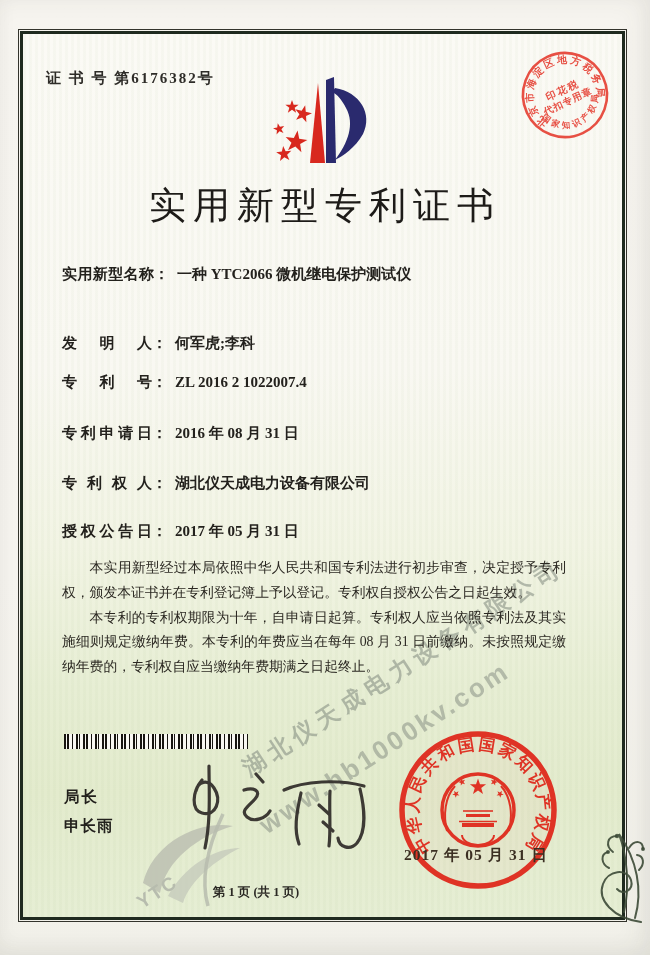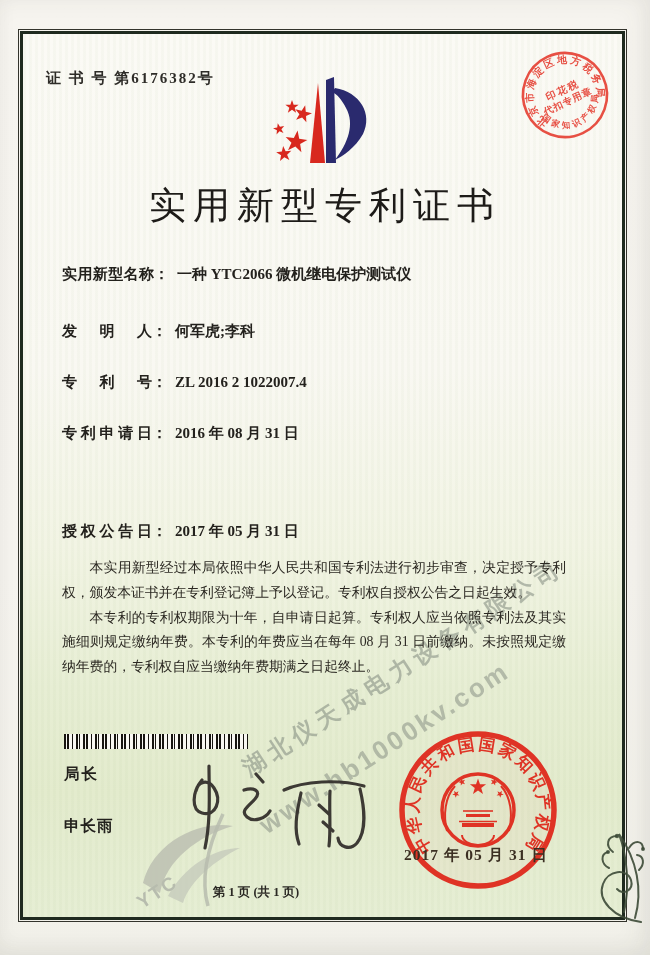--- a/index.html
+++ b/index.html
@@ -31,21 +31,21 @@
   .field{left:62px; font-size:15px; color:#23211d; font-weight:600; z-index:2; white-space:nowrap;}
   .f-label{display:inline-block; width:90px; text-align:justify; text-align-last:justify; text-justify:inter-character;}
   .f-colon{display:inline-block; margin-right:8px;}
   
   .body-text{left:62px; top:556px; width:504px; z-index:2; color:#2b2822;}
   .body-text p{margin:0; text-indent:2em; font-size:13.8px; line-height:1.8; text-align:justify; font-weight:400;}
   
   .barcode{left:64px; top:734px; width:184px; height:15px; z-index:2;
     background:repeating-linear-gradient(90deg,#16140f 0 2px,#f8f7f2 2px 3px,#16140f 3px 5px,#f8f7f2 5px 8px,#16140f 8px 9px,#f8f7f2 9px 12px,#16140f 12px 14px,#f8f7f2 14px 15px,#16140f 15px 16px,#f8f7f2 16px 19px);}
   
-  .director-title{left:64px; top:764px; font-size:15.5px; font-weight:bold; color:#23211d;
+  .director-title{left:64px; top:787px; font-size:15.5px; font-weight:bold; color:#23211d;
     font-family:"Liberation Sans","DejaVu Sans",sans-serif; letter-spacing:2px; z-index:2;}
   .director-name{left:64px; top:816px; font-size:15.5px; font-weight:bold; color:#23211d;
     font-family:"Liberation Sans","DejaVu Sans",sans-serif; letter-spacing:1px; z-index:2;}
   
   .wm{white-space:nowrap; color:rgba(128,136,126,.55); z-index:1; font-weight:600;}
   .wm-company{left:245px; top:755px; font-size:23px; letter-spacing:6px; transform:rotate(-33deg); transform-origin:left center;}
   .wm-site{left:262px; top:812px; font-size:26px; letter-spacing:3px; transform:rotate(-33deg); transform-origin:left center;
     font-family:"Liberation Sans","DejaVu Sans",sans-serif; color:rgba(128,136,126,.5);}
   
   .seal-date{left:404px; top:845px; font-size:15.5px; font-weight:bold; color:#3b2f22; letter-spacing:1px; z-index:5;}
@@ -81,28 +81,31 @@
     <polygon fill="#d8281e" points="53,15 45,95 60,95"></polygon>
     <polygon fill="#2a2a6e" points="61,12 69,9 71,95 61,95"></polygon>
     <path fill="#2a2a6e" d="M70,20 C95,24 108,46 98,66 C90,80 78,88 70,92 C83,75 90,56 81,40 C77,32 72,26 67,24 Z"></path>
   </svg>
 
   <div class="abs title">实用新型专利证书</div>
 
   <div class="abs field" style="top:265px;">
     <span class="f-label" style="width:92px;">实用新型名称</span><span class="f-colon">：</span><span>一种 YTC2066 微机继电保护测试仪</span>
   </div>
-  <div class="abs field" style="top:322px;">
+  <div class="abs field" style="top:334px;">
     <span class="f-label">发明人</span><span class="f-colon">：</span><span>何军虎;李科</span>
   </div>
   <div class="abs field" style="top:373px;">
     <span class="f-label">专利号</span><span class="f-colon">：</span><span>ZL 2016 2 1022007.4</span>
   </div>
   <div class="abs field" style="top:424px;">
     <span class="f-label">专利申请日</span><span class="f-colon">：</span><span>2016 年 08 月 31 日</span>
+  </div>
+  <div class="abs field" style="top:474px;">
+    <span class="f-label">专利权人</span><span class="f-colon">：</span><span>湖北仪天成电力设备有限公司</span>
   </div>
   <div class="abs field" style="top:522px;">
     <span class="f-label">授权公告日</span><span class="f-colon">：</span><span>2017 年 05 月 31 日</span>
   </div>
 
   <div class="abs body-text">
     <p>本实用新型经过本局依照中华人民共和国专利法进行初步审查，决定授予专利权，颁发本证书并在专利登记簿上予以登记。专利权自授权公告之日起生效。</p>
     <p>本专利的专利权期限为十年，自申请日起算。专利权人应当依照专利法及其实施细则规定缴纳年费。本专利的年费应当在每年 08 月 31 日前缴纳。未按照规定缴纳年费的，专利权自应当缴纳年费期满之日起终止。</p>
   </div>
 

